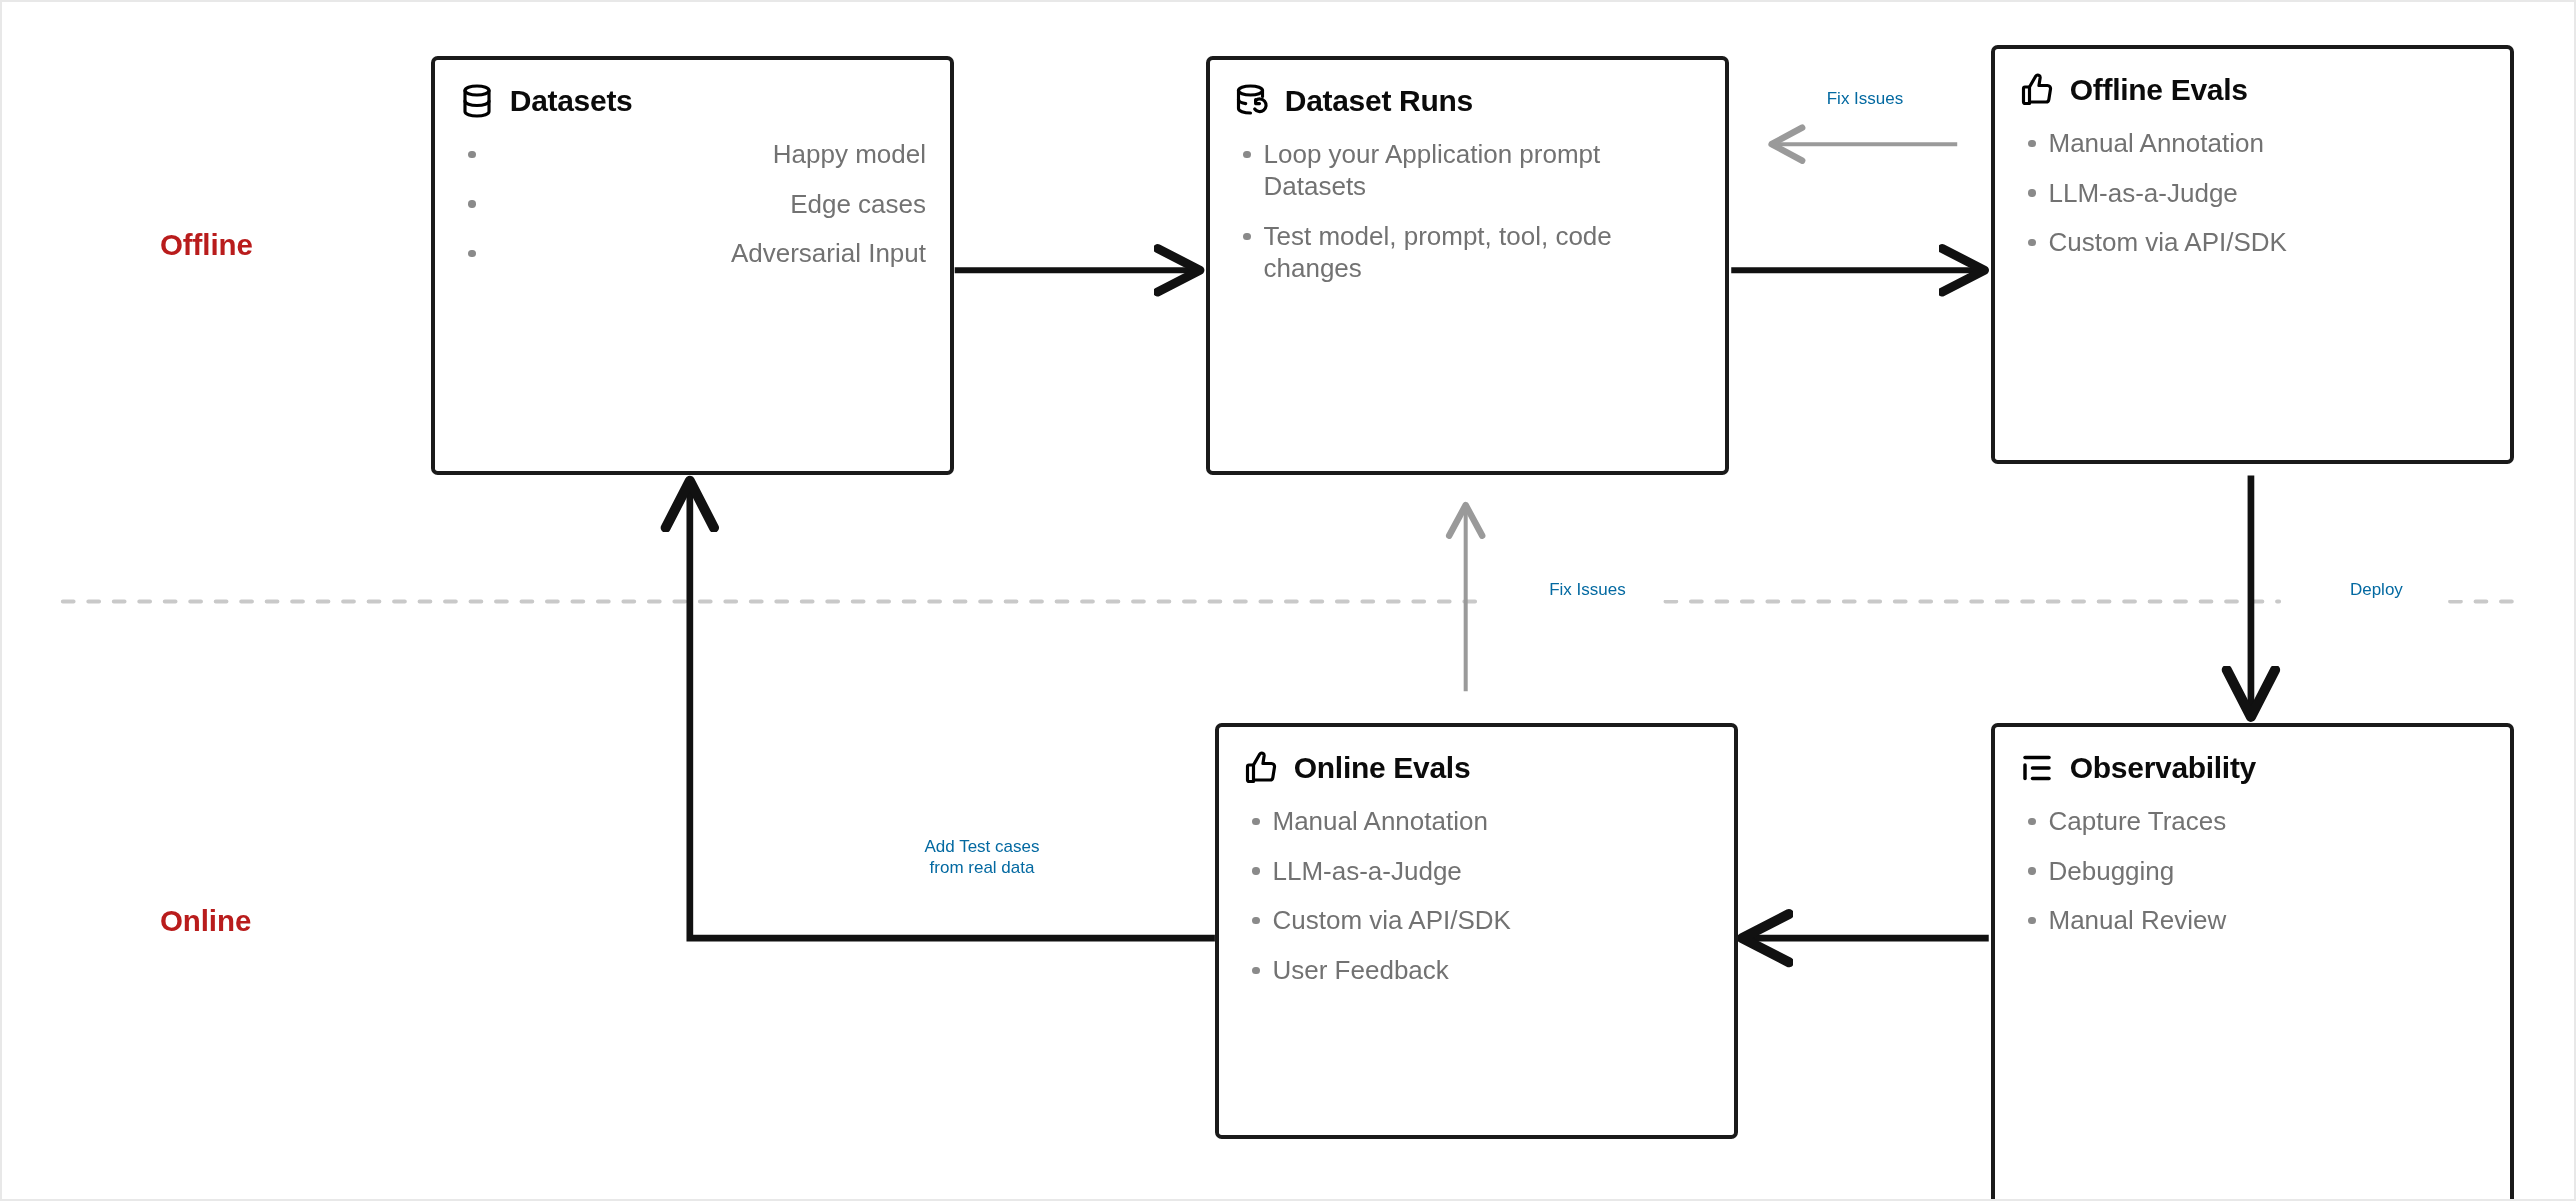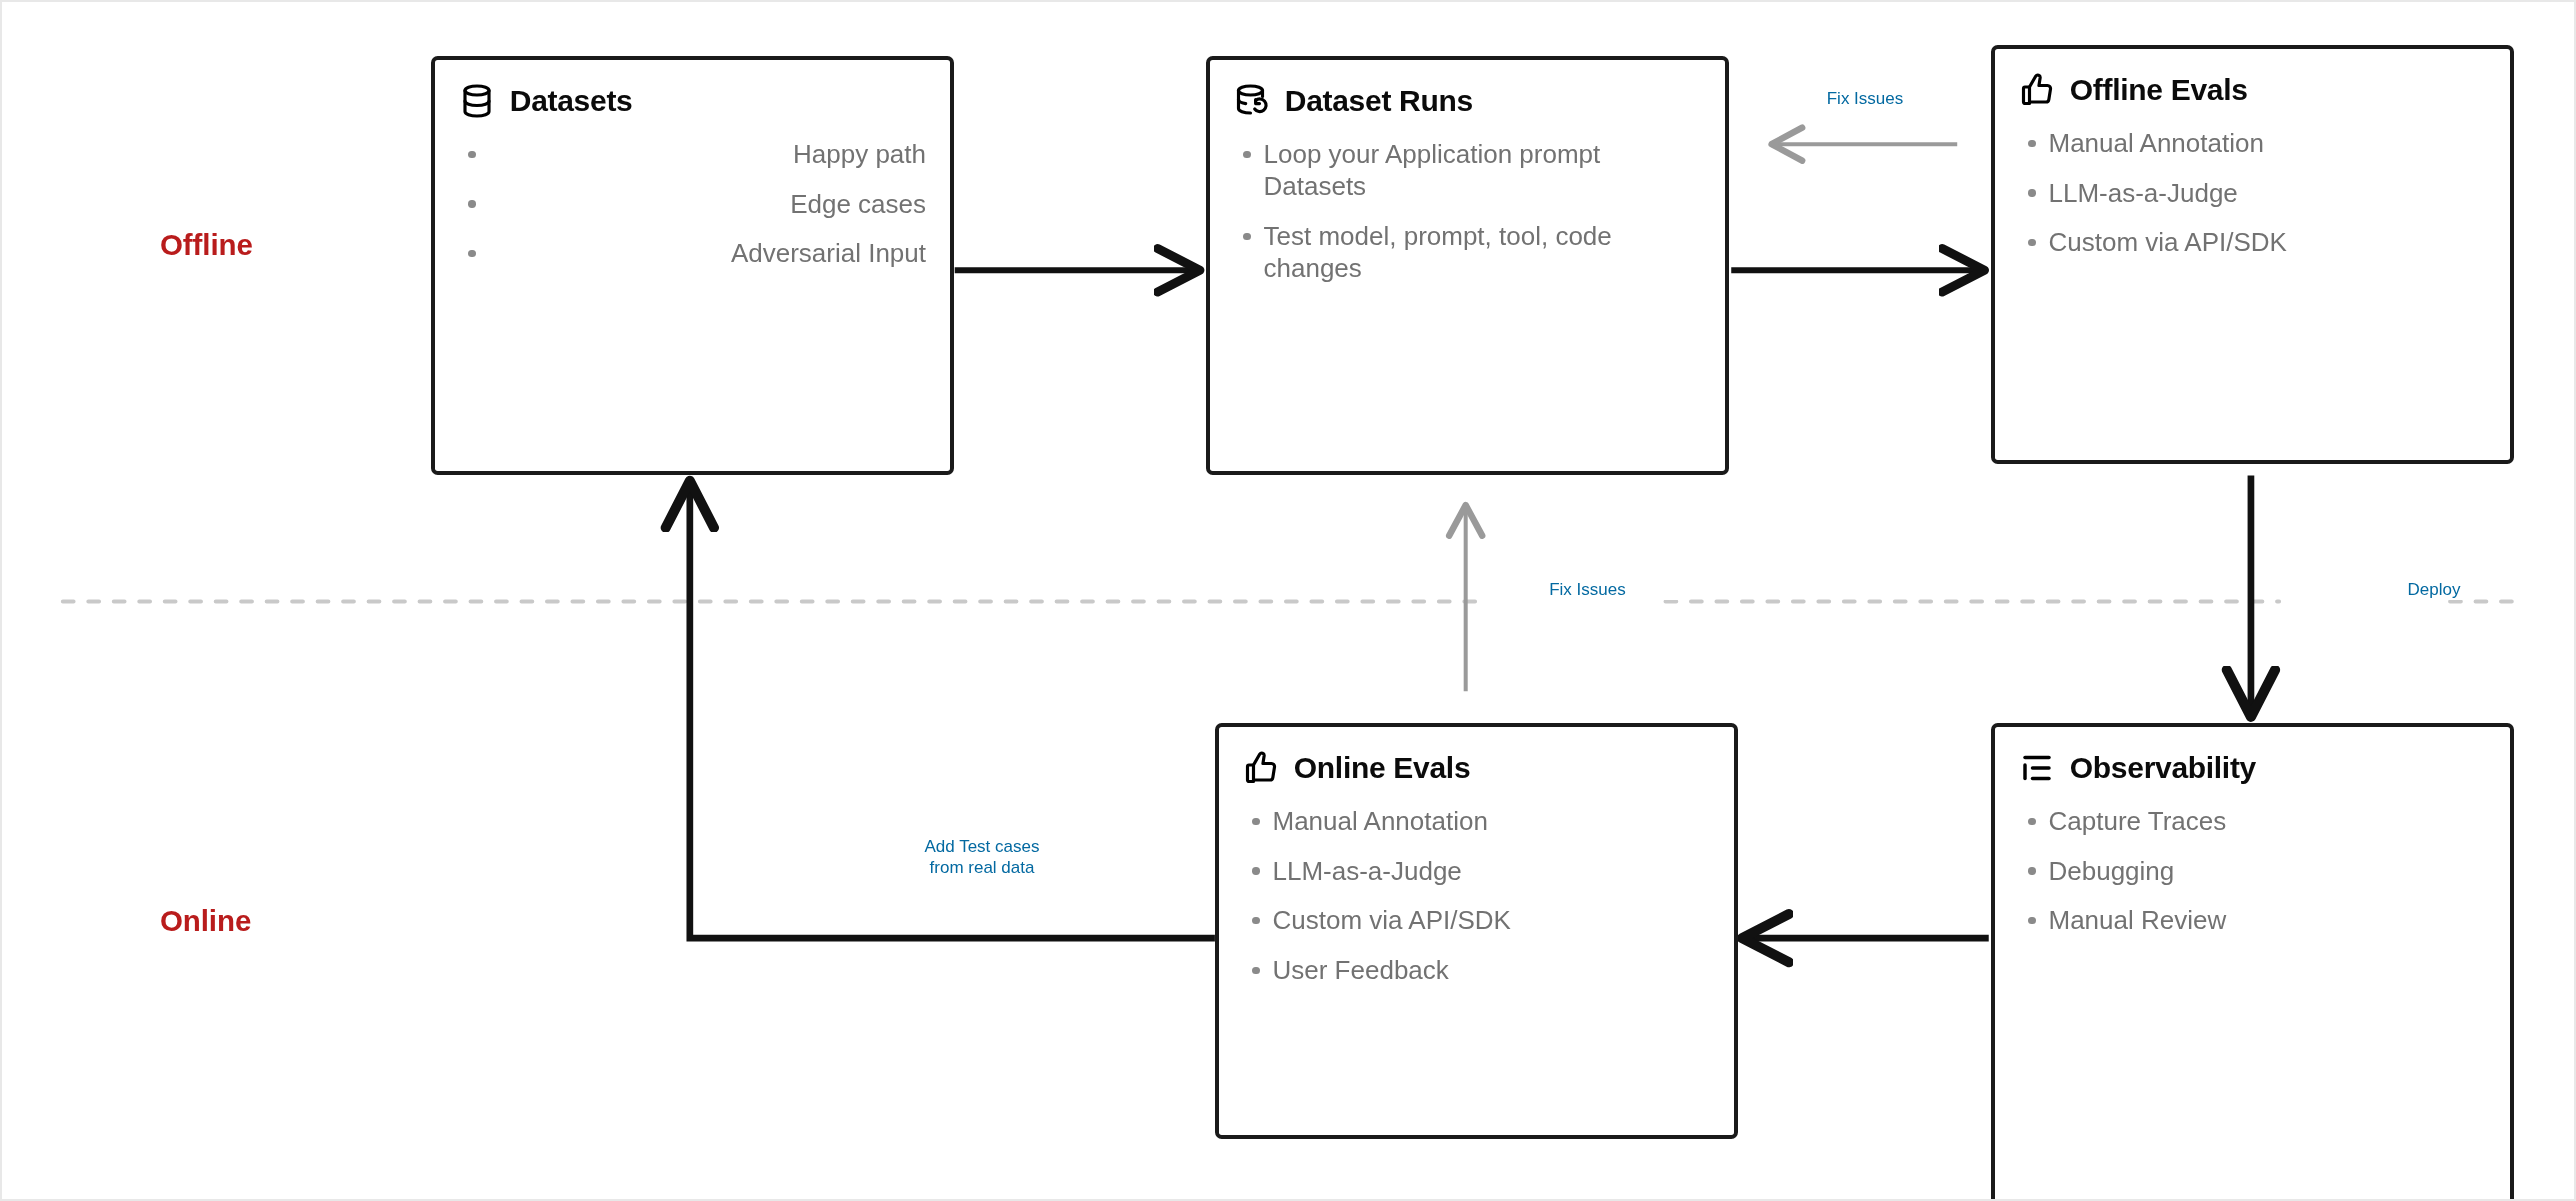--- a/index.html
+++ b/index.html
@@ -105,21 +105,21 @@
   .edge-label {
     position: absolute;
     color: #0369a1;
     font-size: 17px;
     line-height: 1.26;
     white-space: pre-line;
     text-align: center;
   }
   #label-fix-top    { left: 1769px; top: 86px;  width: 188px; }
   #label-fix-mid    { left: 1489px; top: 577px;  width: 174px; background:#ffffff; padding: 0 9.4px; }
-  #label-deploy     { left: 2281px; top: 577px;  width: 168px; background:#ffffff; padding: 0 9.4px; text-align:right; }
+  #label-deploy     { left: 2281px; top: 577px;  width: 168px; background:#ffffff; padding: 0 9.4px; text-align:center; }
   #label-add-cases  { left: 782px; top: 834px; width: 396px; }
 </style>
 </head>
 <body>
 
 <div id="page">
 
   <svg id="edges" viewBox="0 0 3840 1791">
     <defs>
       <marker id="ah-strong" markerWidth="9" markerHeight="9" refX="7.2" refY="4.5" orient="auto" markerUnits="strokeWidth">
@@ -163,21 +163,21 @@
       <span class="node-icon">
         <svg viewBox="0 0 24 24" fill="none" stroke="currentColor" stroke-width="2.1" stroke-linecap="round" stroke-linejoin="round">
           <ellipse cx="12" cy="5" rx="8" ry="3"></ellipse>
           <path d="M4 5v14c0 1.66 3.58 3 8 3s8-1.34 8-3V5"></path>
           <path d="M4 12c0 1.66 3.58 3 8 3s8-1.34 8-3"></path>
         </svg>
       </span>
       <span class="node-title">Datasets</span>
     </div>
     <ul class="node-list">
-      <li>Happy path</li>
+      <li>Happy model</li>
       <li>Edge cases</li>
       <li>Adversarial Input</li>
     </ul>
   </div>
 
   <div class="node" id="node-dataset-runs">
     <div class="node-head">
       <span class="node-icon">
         <svg viewBox="0 0 24 24" fill="none" stroke="currentColor" stroke-width="2.1" stroke-linecap="round" stroke-linejoin="round">
           <ellipse cx="11" cy="5" rx="8" ry="3"></ellipse>

